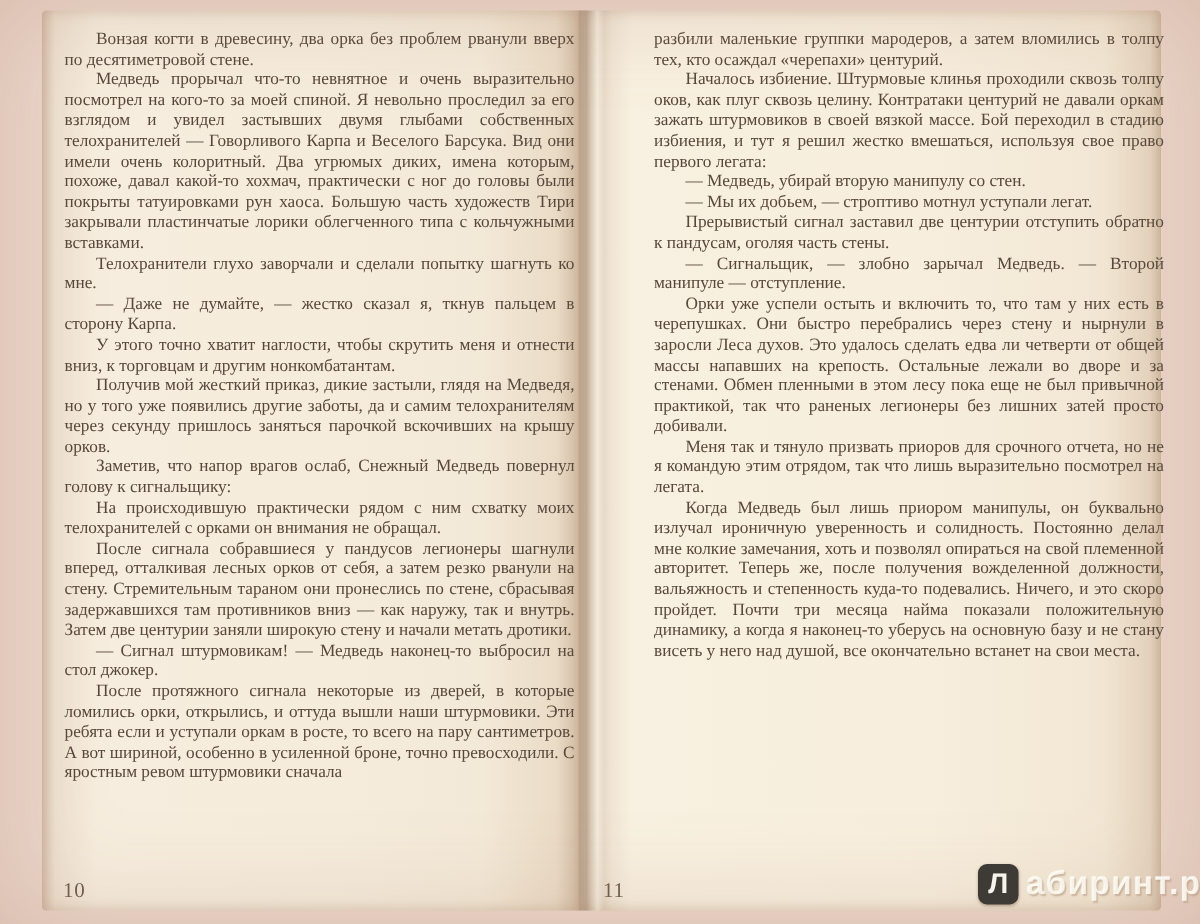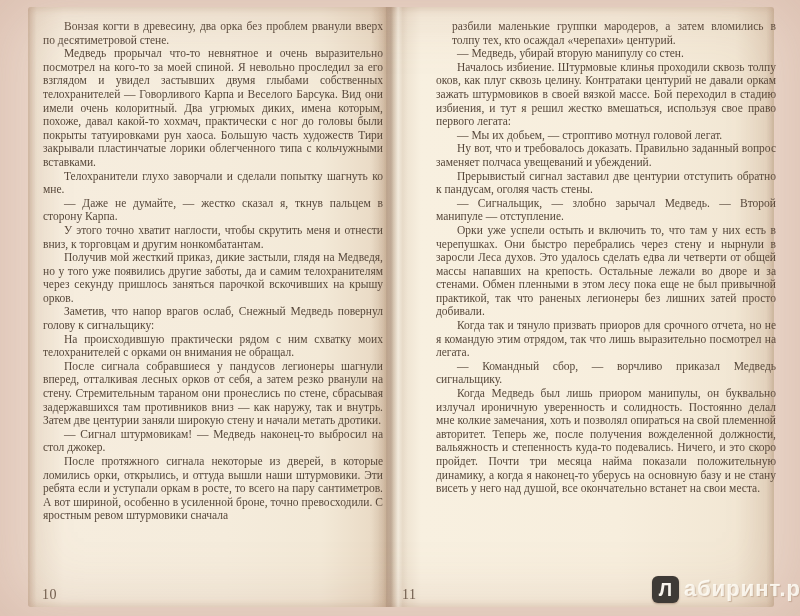--- a/index.html
+++ b/index.html
@@ -70,21 +70,21 @@
     width: 340px;
     font-size: 11.5px;
     line-height: 13.6px;
     color: #57483b;
     text-align: justify;
   }
   .page-left  .text-col { left: 15px; }
   .page-right .text-col { left: 50px; }
 
   .text-col p { margin: 0; text-indent: 21px; }
-  .text-col p.no-indent { text-indent: 0; margin-left: 16px; }
+  .text-col p.no-indent { text-indent: 0; }
 
   .page-num {
     position: absolute;
     bottom: 4px;
     width: 100%;
     text-align: left;
     font-size: 14px;
     letter-spacing: 0.5px;
     color: #6d5c4c;
   }
@@ -142,29 +142,27 @@
       <p>После сигнала собравшиеся у пандусов легионеры шагнули вперед, отталкивая лесных орков от себя, а затем резко рванули на стену. Стремительным тараном они пронеслись по стене, сбрасывая задержавшихся там противников вниз — как наружу, так и внутрь. Затем две центурии заняли широкую стену и начали метать дротики.</p>
       <p>— Сигнал штурмовикам! — Медведь наконец-то выбросил на стол джокер.</p>
       <p>После протяжного сигнала некоторые из дверей, в которые ломились орки, открылись, и оттуда вышли наши штурмовики. Эти ребята если и уступали оркам в росте, то всего на пару сантиметров. А вот шириной, особенно в усиленной броне, точно превосходили. С яростным ревом штурмовики сначала</p>
     </div>
     <div class="page-num">10</div>
   </div>
 
   <div class="page page-right">
     <div class="text-col">
       <p class="no-indent">разбили маленькие группки мародеров, а затем вломились в толпу тех, кто осаждал «черепахи» центурий.</p>
+      <p>Началось избиение. Штурмовые клинья проходили сквозь толпу оков, как плуг сквозь целину. Контратаки центурий не давали оркам зажать штурмовиков в своей вязкой массе. Бой переходил в стадию избиения, и тут я решил жестко вмешаться, используя свое право первого легата:</p>
       <p>— Медведь, убирай вторую манипулу со стен.</p>
-      <p>Началось избиение. Штурмовые клинья проходили сквозь толпу оков, как плуг сквозь целину. Контратаки центурий не давали оркам зажать штурмовиков в своей вязкой массе. Бой переходил в стадию избиения, и тут я решил жестко вмешаться, используя свое право первого легата:</p>
-      <p>— Мы их добьем, — строптиво мотнул головой легат.</p>
-      <p>Ну вот, что и требовалось доказать. Правильно заданный вопрос заменяет полчаса увещеваний и убеждений.</p>
+      <p>— Мы их добьем, — строптиво мотнул уступали легат.</p>
       <p>Прерывистый сигнал заставил две центурии отступить обратно к пандусам, оголяя часть стены.</p>
       <p>— Сигнальщик, — злобно зарычал Медведь. — Второй манипуле — отступление.</p>
       <p>Орки уже успели остыть и включить то, что там у них есть в черепушках. Они быстро перебрались через стену и нырнули в заросли Леса духов. Это удалось сделать едва ли четверти от общей массы напавших на крепость. Остальные лежали во дворе и за стенами. Обмен пленными в этом лесу пока еще не был привычной практикой, так что раненых легионеры без лишних затей просто добивали.</p>
-      <p>Когда так и тянуло призвать приоров для срочного отчета, но не я командую этим отрядом, так что лишь выразительно посмотрел на легата.</p>
-      <p>— Командный сбор, — ворчливо приказал Медведь сигнальщику.</p>
+      <p>Меня так и тянуло призвать приоров для срочного отчета, но не я командую этим отрядом, так что лишь выразительно посмотрел на легата.</p>
       <p>Когда Медведь был лишь приором манипулы, он буквально излучал ироничную уверенность и солидность. Постоянно делал мне колкие замечания, хоть и позволял опираться на свой племенной авторитет. Теперь же, после получения вожделенной должности, вальяжность и степенность куда-то подевались. Ничего, и это скоро пройдет. Почти три месяца найма показали положительную динамику, а когда я наконец-то уберусь на основную базу и не стану висеть у него над душой, все окончательно встанет на свои места.</p>
     </div>
     <div class="page-num">11</div>
   </div>
 
   <div class="gutter"></div>
 
   <div class="watermark">
     <span class="wm-badge">Л</span>
     <span class="wm-text">абиринт.ру</span>

